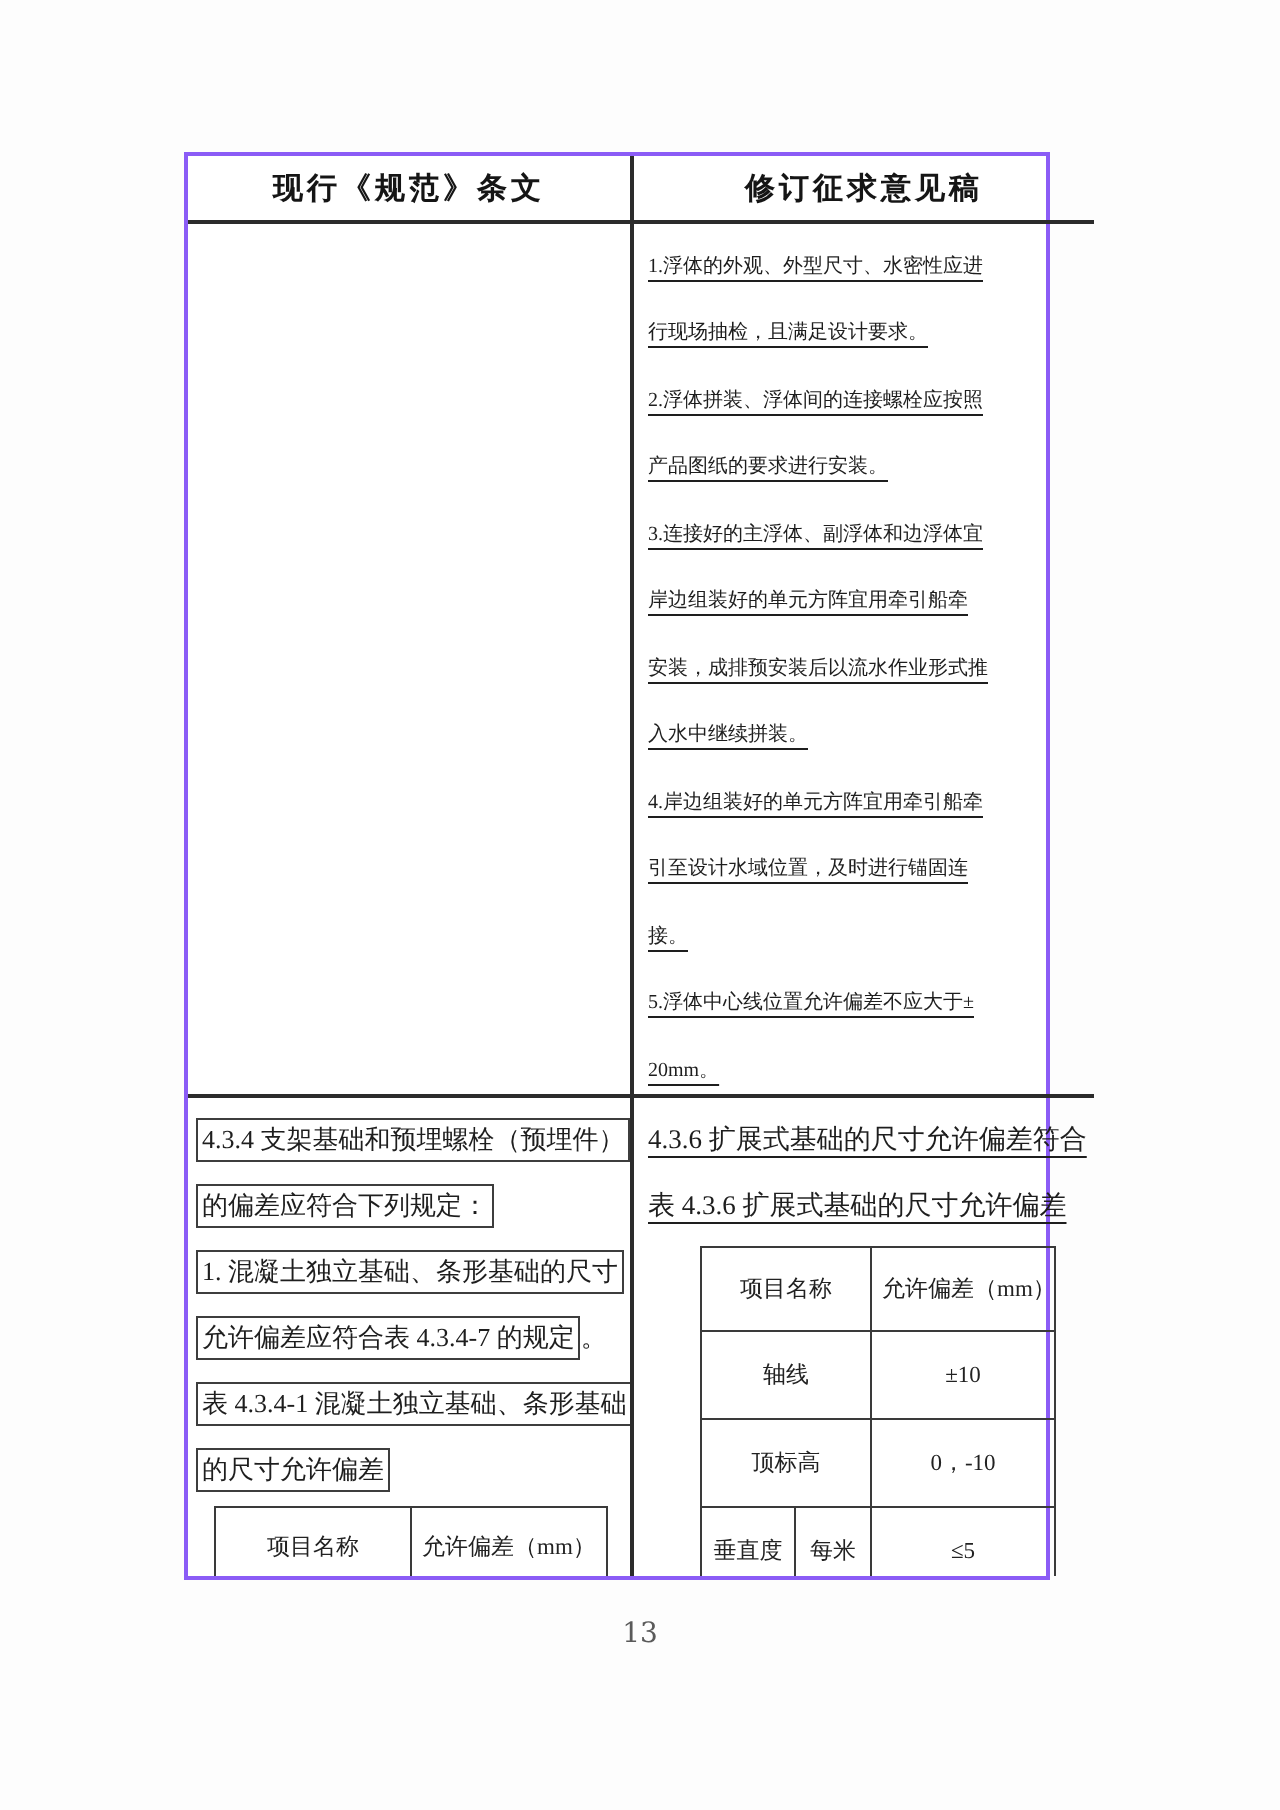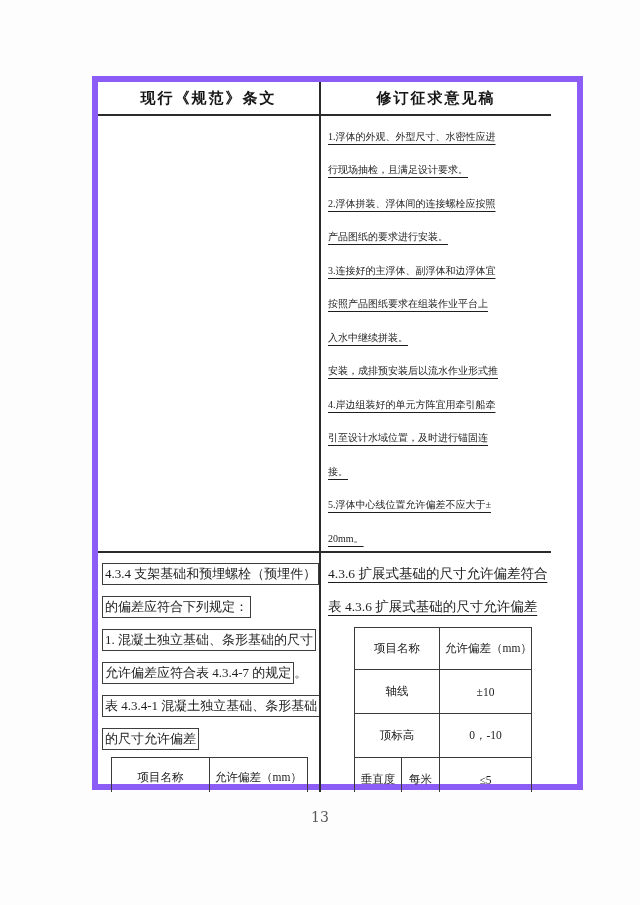--- a/index.html
+++ b/index.html
@@ -9,23 +9,23 @@
     font-family:"Liberation Serif","DejaVu Serif",serif;
     color:#1e1e1e;
     position:relative;
     overflow:hidden;
   }
   .page { position:absolute; inset:0; background:#fdfdfd; }
 
   
   .main-table {
     position:absolute; left:92px; top:76px;
-    width:491px; height:714px;
+    width:433px; height:714px;
     box-sizing:border-box;
-    border:6px solid #8b5cf6;
+    border:2px solid #8b5cf6;
     background:#ffffff;
     display:grid;
     grid-template-columns:223px 230px;
     grid-template-rows:34px 437px 239px;
   }
   .cell { box-sizing:border-box; overflow:hidden; }
   .col1 { border-right:2px solid #2b2b2b; }
   .rowline { border-bottom:2px solid #2b2b2b; }
 
   .hcell {
@@ -94,27 +94,27 @@
         <div class="t-line">
           <span class="u">2.浮体拼装、浮体间的连接螺栓应按照</span>
         </div>
         <div class="t-line">
           <span class="u">产品图纸的要求进行安装。</span>
         </div>
         <div class="t-line">
           <span class="u">3.连接好的主浮体、副浮体和边浮体宜</span>
         </div>
         <div class="t-line">
-          <span class="u">按照产品图纸要求在组装作业平台上</span>
+          <span class="u">岸边组装好的单元方阵宜用牵引船牵</span>
+        </div>
+        <div class="t-line">
+          <span class="u">安装，成排预安装后以流水作业形式推</span>
         </div>
         <div class="t-line">
           <span class="u">入水中继续拼装。</span>
-        </div>
-        <div class="t-line">
-          <span class="u">安装，成排预安装后以流水作业形式推</span>
         </div>
         <div class="t-line">
           <span class="u">4.岸边组装好的单元方阵宜用牵引船牵</span>
         </div>
         <div class="t-line">
           <span class="u">引至设计水域位置，及时进行锚固连</span>
         </div>
         <div class="t-line">
           <span class="u">接。</span>
         </div>

